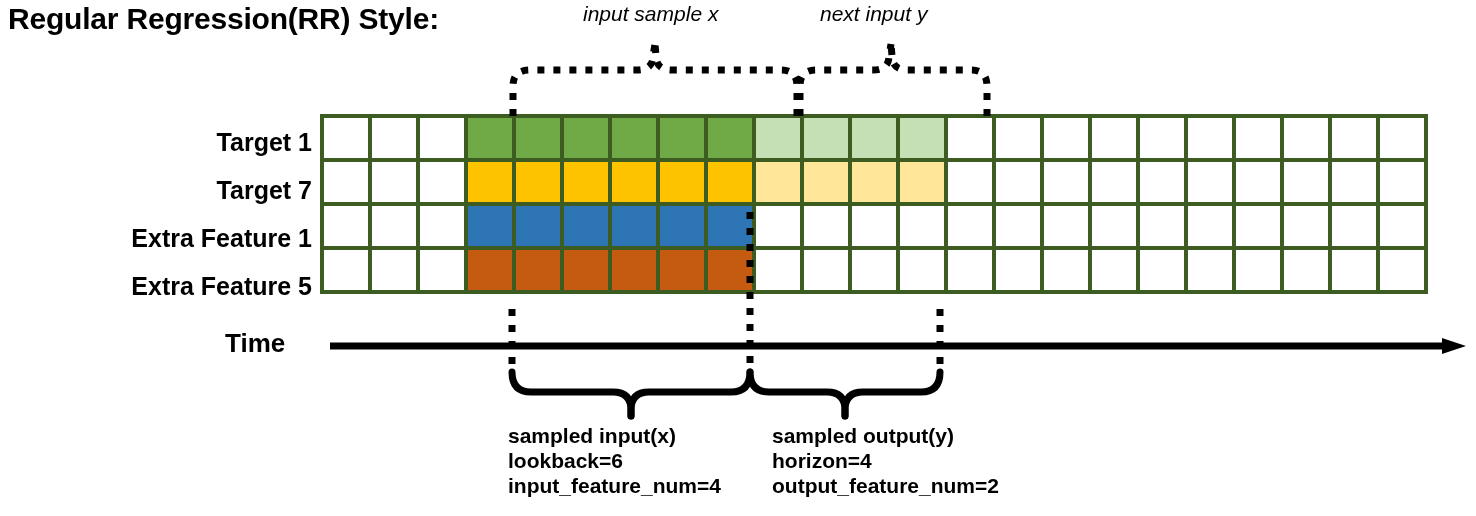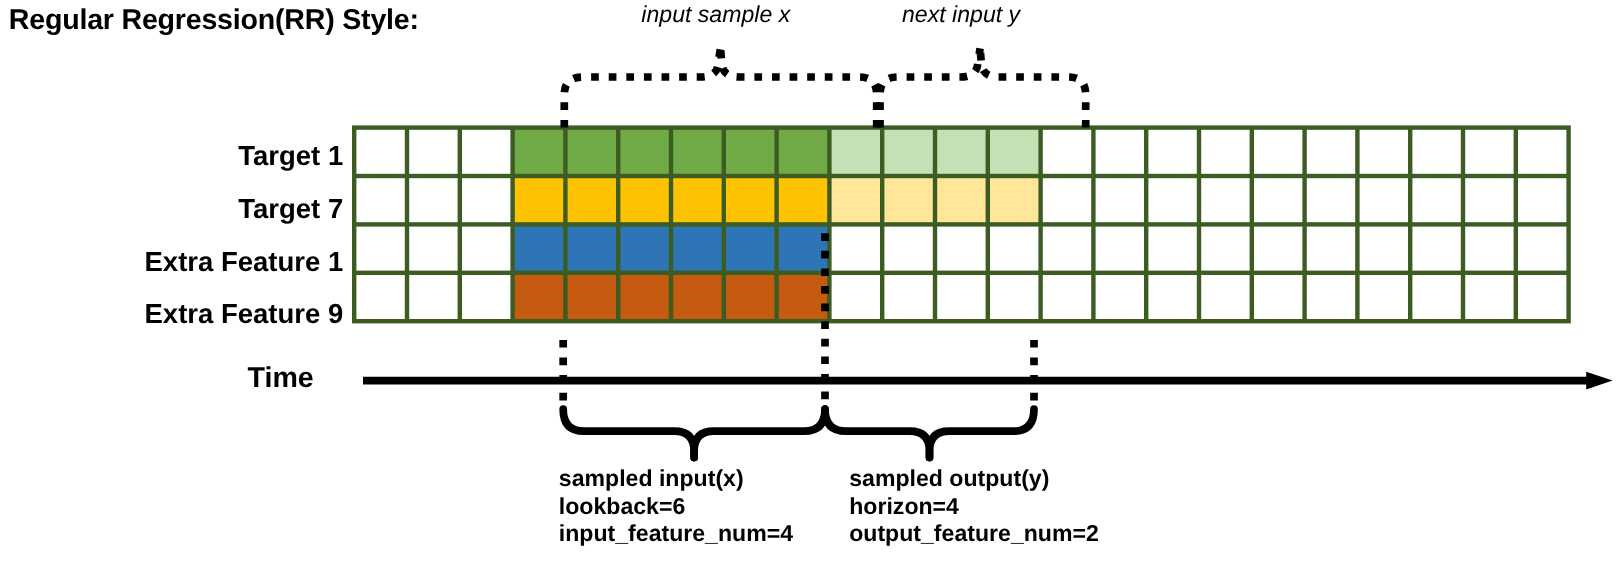--- a/index.html
+++ b/index.html
@@ -18,21 +18,21 @@
     position: absolute;
     left: 0; top: 0;
     width: 1476px;
     height: 516px;
   }
   
   #page-title {
     position: absolute;
     left: 8px;
     top: 2px;
-    font-size: 26px;
+    font-size: 30px;
     font-weight: bold;
     color: #000000;
     white-space: nowrap;
     letter-spacing: -0.2px;
   }
   
   .row-label {
     position: absolute;
     right: 1154px;          
     font-size: 25px;
@@ -129,21 +129,21 @@
 <div class="stage">
 
   <div id="page-title">Regular Regression(RR) Style:</div>
 
   <div class="brace-label-top" id="label-next-x">input sample x</div>
   <div class="brace-label-top" id="label-next-y">next input y</div>
 
   <div class="row-label r0">Target 1</div>
   <div class="row-label r1">Target 7</div>
   <div class="row-label r2">Extra Feature 1</div>
-  <div class="row-label r3">Extra Feature 9</div>
+  <div class="row-label r3">Extra Feature 5</div>
 
   <div id="grid">
       <div class="grid-row">
         <div class="cell" style="background: rgb(255, 255, 255);"></div>
         <div class="cell" style="background: rgb(255, 255, 255);"></div>
         <div class="cell" style="background: rgb(255, 255, 255);"></div>
         <div class="cell" style="background: rgb(111, 170, 70);"></div>
         <div class="cell" style="background: rgb(111, 170, 70);"></div>
         <div class="cell" style="background: rgb(111, 170, 70);"></div>
         <div class="cell" style="background: rgb(111, 170, 70);"></div>

